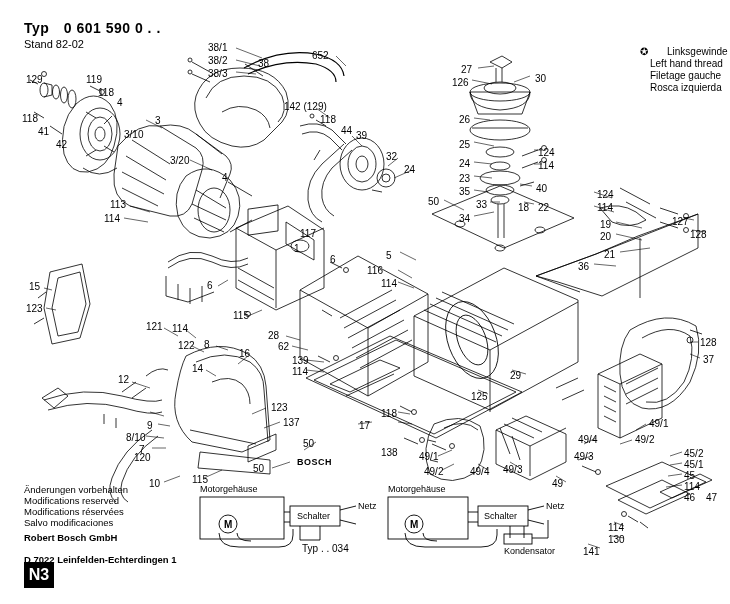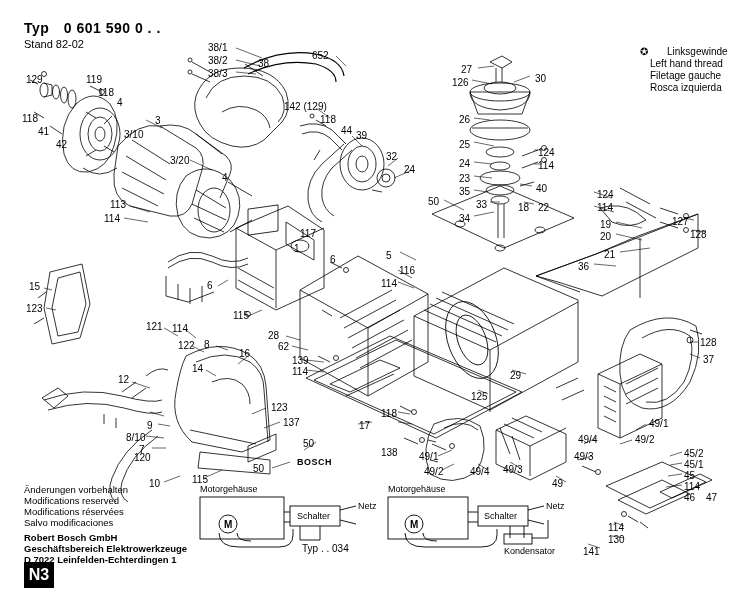--- a/index.html
+++ b/index.html
@@ -381,21 +381,21 @@
     <div class="lbl" style="left:284px;top:101px;">142 (129)</div>
     <div class="lbl" style="left:320px;top:114px;">118</div>
     <div class="lbl" style="left:341px;top:125px;text-align:center;">44</div>
     <div class="lbl" style="left:356px;top:130px;">39</div>
     <div class="lbl" style="left:386px;top:151px;">32</div>
     <div class="lbl" style="left:404px;top:164px;">24</div>
     <div class="lbl" style="left:300px;top:228px;">117</div>
     <div class="lbl" style="left:294px;top:243px;">1</div>
     <div class="lbl" style="left:330px;top:254px;">6</div>
     <div class="lbl" style="left:386px;top:250px;">5</div>
-    <div class="lbl" style="left:399px;top:265px;">116</div>
+    <div class="lbl" style="left:367px;top:265px;">116</div>
     <div class="lbl" style="left:381px;top:278px;">114</div>
     <div class="lbl" style="left:29px;top:281px;">15</div>
     <div class="lbl" style="left:26px;top:303px;">123</div>
     <div class="lbl" style="left:207px;top:280px;">6</div>
     <div class="lbl" style="left:233px;top:310px;">115</div>
     <div class="lbl" style="left:268px;top:330px;">28</div>
     <div class="lbl" style="left:278px;top:341px;">62</div>
     <div class="lbl" style="left:292px;top:355px;">139</div>
     <div class="lbl" style="left:292px;top:366px;">114</div>
     <div class="lbl" style="left:146px;top:321px;">121</div>
@@ -503,18 +503,17 @@
   <div class="wire-lbl" style="left:410px;top:519px;font-size:10px;font-weight:bold;">M</div>
   <div class="wire-lbl" style="left:484px;top:511px;">Schalter</div>
   <div class="wire-lbl" style="left:546px;top:501px;">Netz</div>
   <div class="wire-lbl" style="left:504px;top:546px;">Kondensator</div>
 
   <div class="footer" style="left:24px;top:484px;">Änderungen vorbehalten</div>
   <div class="footer" style="left:24px;top:495px;">Modifications reserved</div>
   <div class="footer" style="left:24px;top:506px;">Modifications réservées</div>
   <div class="footer" style="left:24px;top:517px;">Salvo modificaciones</div>
   <div class="footer b" style="left:24px;top:532px;">Robert Bosch GmbH</div>
-  <div class="footer b" style="left:24px;top:543px;">Geschäftsbereich Elektrowerkzeuge</div>
   <div class="footer b" style="left:24px;top:554px;">D 7022 Leinfelden-Echterdingen 1</div>
 
   <div class="n3">N3</div>
 
 </div>
 
 </body></html>

